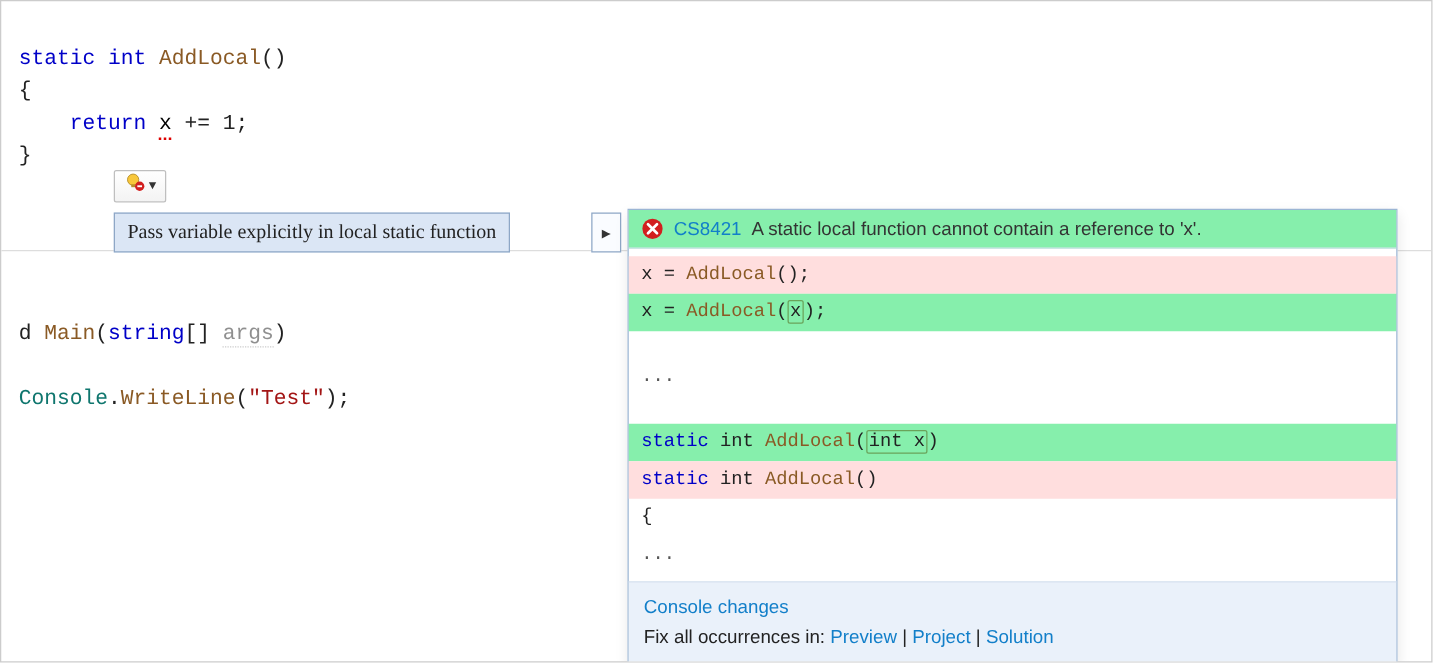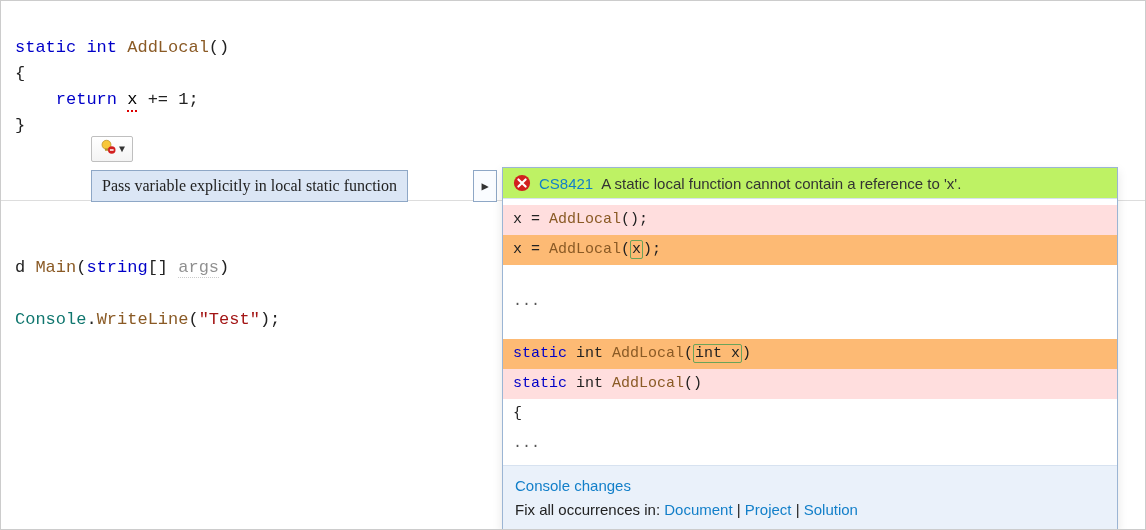--- a/index.html
+++ b/index.html
@@ -17,29 +17,29 @@
 .hrSep{position:absolute;left:0;right:0;top:199px;height:1px;background:#ddd}
 
 .bulb{position:absolute;left:90px;top:135px;width:40px;height:24px;border:1px solid #bfbfbf;background:linear-gradient(#fff,#f3f3f3);border-radius:2px;display:flex;align-items:center;justify-content:center;gap:2px}
 .bulb svg{width:18px;height:18px}
 .bulb .arrow{font-size:10px;color:#333}
 
 .fixItem{position:absolute;left:90px;top:169px;height:30px;border:1px solid #8ea7c6;background:#dbe6f5;display:flex;align-items:center;padding:0 10px;font-family:Liberation Serif, serif;font-size:16px;color:#222}
 .expandBtn{position:absolute;left:472px;top:169px;width:22px;height:30px;border:1px solid #8ea7c6;background:#fafcff;display:flex;align-items:center;justify-content:center;font-size:12px;color:#333}
 
 .preview{position:absolute;left:501px;top:166px;width:614px;border:1px solid #9bb5d4;background:#fff;font-family:"Segoe UI",Arial,sans-serif;font-size:15px;box-shadow:0 4px 10px rgba(0,0,0,.1)}
-.preview .hdr{background:#bef264;border-bottom:1px solid #d7e2f0;padding:6px 10px;display:flex;align-items:center;gap:8px;font-size:15px}
+.preview .hdr{background:#86efac;border-bottom:1px solid #d7e2f0;padding:6px 10px;display:flex;align-items:center;gap:8px;font-size:15px}
 .preview .hdr .err svg{width:18px;height:18px;display:block}
 .preview .hdr .code{color:#127fc9}
 .preview .hdr .msg{color:#333}
 
 .diff{font-family:Consolas,"Courier New",monospace;font-size:15px;padding:6px 0;line-height:22px}
 .diff .row{padding:4px 10px;white-space:pre}
 .diff .del{background:#ffdede}
-.diff .add{background:#fdba74}
+.diff .add{background:#86efac}
 .diff .insBox{border:1px solid #6aa35a;border-radius:2px;padding:0 1px}
 .diff .dots{color:#555}
 
 .ftr{border-top:1px solid #d7e2f0;background:#eaf1fa;padding:8px 12px;font-size:15px;line-height:24px}
 .ftr a{color:#127fc9;text-decoration:none}
 </style>
 </head>
 <body>
 
 <div class="codeArea">
@@ -94,16 +94,16 @@
     <div class="row"><br><span class="dots">...</span><br>&nbsp;</div>
     <div class="row add"><span class="kw">static</span><span> int </span><span class="fn">AddLocal</span><span>(</span><span class="insBox">int x</span><span>)</span></div>
     <div class="row del"><span class="kw">static</span><span> int </span><span class="fn">AddLocal</span><span>()</span></div>
     <div class="row">{</div>
     <div class="row"><span class="dots">...</span></div>
   </div>
 
   <div class="ftr">
     <div><a href="#">Console changes</a></div>
     <div>
-      <span>Fix all occurrences in: </span><a href="#">Document</a><span> | </span><a href="#">Project</a><span> | </span><a href="#">Solution</a>
+      <span>Fix all occurrences in: </span><a href="#">Preview</a><span> | </span><a href="#">Project</a><span> | </span><a href="#">Solution</a>
     </div>
   </div>
 </div>
 
 </body></html>

